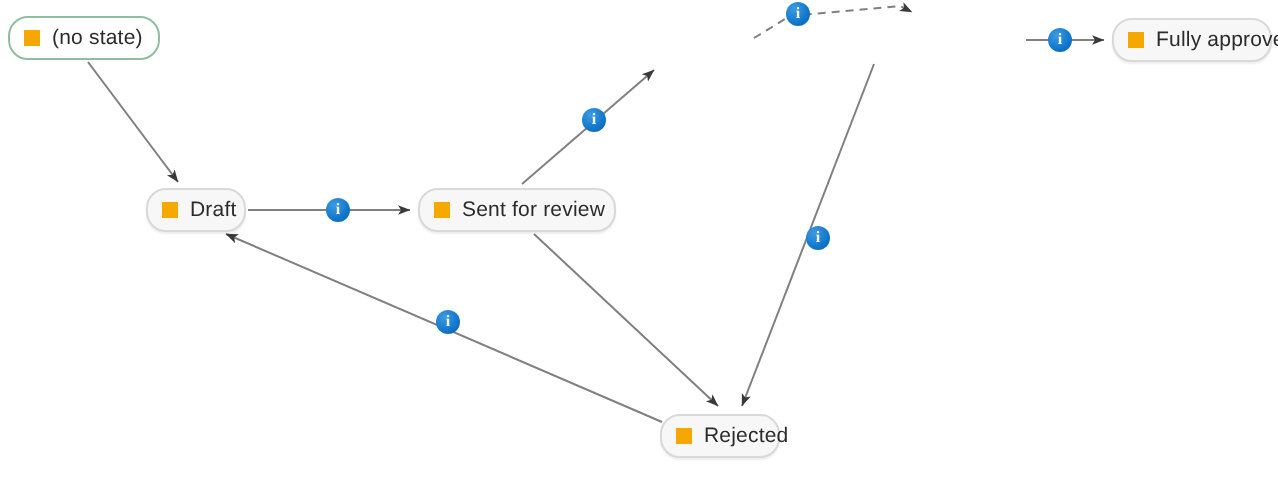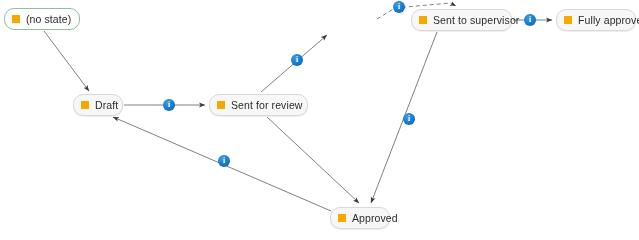--- a/index.html
+++ b/index.html
@@ -118,33 +118,29 @@
     <span class="swatch"></span>
     <span class="label">Draft</span>
   </div>
 
   <div class="node" style="left:209px; top:94px; width:99px;">
     <span class="swatch"></span>
     <span class="label">Sent for review</span>
   </div>
 
 
-  <div class="node" style="left:411px; top:9px; width:101px;">
-    <span class="swatch"></span>
-    <span class="label">Sent to supervisor</span>
-  </div>
 
   <div class="node" style="left:556px; top:9px; width:80px;">
     <span class="swatch"></span>
     <span class="label">Fully approved</span>
   </div>
 
   <div class="node" style="left:330px; top:207px; width:60px;">
     <span class="swatch"></span>
-    <span class="label">Approved</span>
+    <span class="label">Rejected</span>
   </div>
 
   <div class="dot" style="left:163px; top:99px;">
     <span class="glyph">i</span>
   </div>
 
   <div class="dot" style="left:291px; top:54px;">
     <span class="glyph">i</span>
   </div>
 

